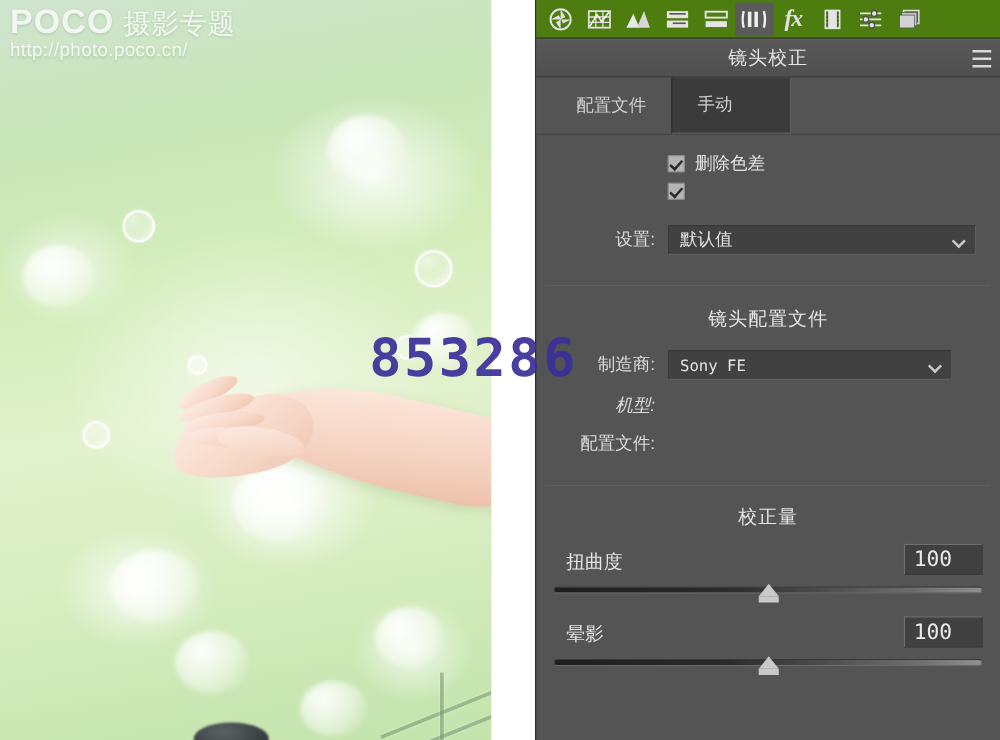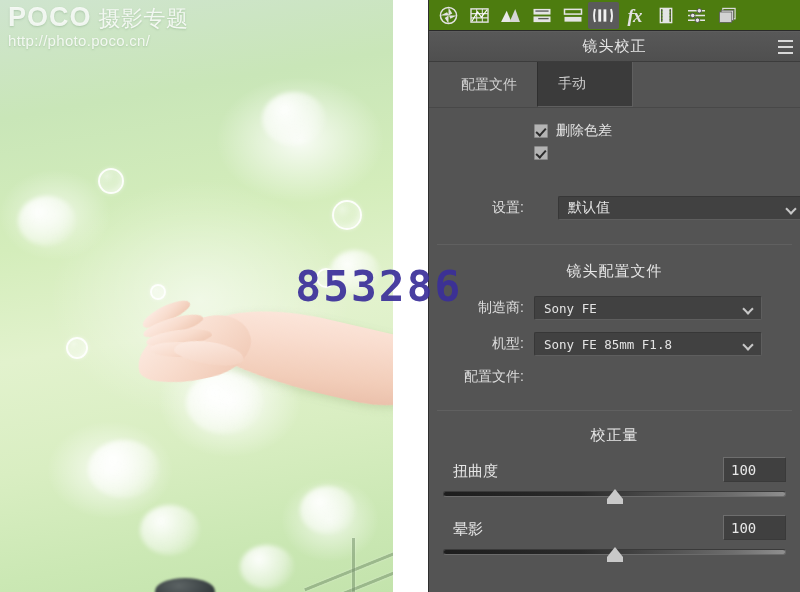--- a/index.html
+++ b/index.html
@@ -240,21 +240,21 @@
   }
   .value-box {
     position: absolute; right: 0; top: 0;
     width: 63px; height: 25px;
     background: #404040;
     border: 1px solid #6a6a6a;
     border-top-color: #6e6e6e; border-left-color: #6e6e6e;
     border-right-color: #3a3a3a; border-bottom-color: #3a3a3a;
     display: flex; align-items: center; padding-left: 7px;
     font-family: "DejaVu Sans Mono", "Liberation Mono", monospace;
-    font-size: 14px; color: #e8e8e8; cursor: text;
+    font-size: 17px; color: #e8e8e8; cursor: text;
   }
   .slider-track {
     position: relative; height: 6px; margin-top: 2px;
     background: linear-gradient(to right, #1d1d1d 0%, #2a2a2a 40%, #6e6e6e 85%, #8f8f8f 100%);
     border: 1px solid #6b6b6b;
     border-top-color: #3a3a3a; border-left-color: #3a3a3a;
     border-radius: 3px;
     cursor: pointer;
   }
   .slider-thumb {
@@ -440,46 +440,42 @@
 
       <div class="check-row">
         <span class="checkbox checked"></span>
         <span class="check-label">删除色差</span>
       </div>
 
       <div class="check-row">
         <span class="checkbox checked"></span>
       </div>
 
-      <div class="field-row" style="margin-top:36px;gap:24px;">
+      <div class="field-row" style="margin-top:20px;">
         <span class="field-label">设置:</span>
         <span class="dropdown" style="width:247px;">
           <span class="dd-text cjk">默认值</span>
           <span class="dd-arrow"></span>
         </span>
       </div>
 
       <div class="separator" style="margin-top:24px;"></div>
 
       <div class="section-title" style="margin-top:17px;">镜头配置文件</div>
 
       <div class="field-row" style="margin-top:15px;">
         <span class="field-label">制造商:</span>
         <span class="dropdown" style="width:228px;">
           <span class="dd-text">Sony FE</span>
           <span class="dd-arrow"></span>
         </span>
       </div>
 
-      <div class="field-row" style="margin-top:12px;">
+      <div class="field-row" style="margin-top:12px;font-style:italic;">
         <span class="field-label">机型:</span>
-        <span class="dropdown" style="width:228px;">
-          <span class="dd-text">Sony FE 85mm F1.8</span>
-          <span class="dd-arrow"></span>
-        </span>
       </div>
 
       <div class="field-row" style="margin-top:12px;">
         <span class="field-label">配置文件:</span>
       </div>
 
       <div class="separator" style="margin-top:24px;"></div>
 
       <div class="section-title" style="margin-top:15px;">校正量</div>
 

